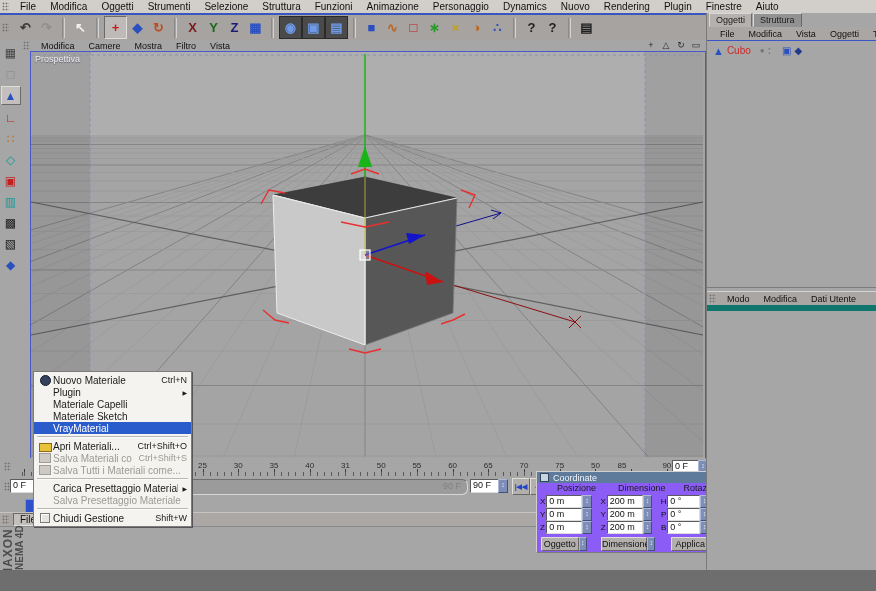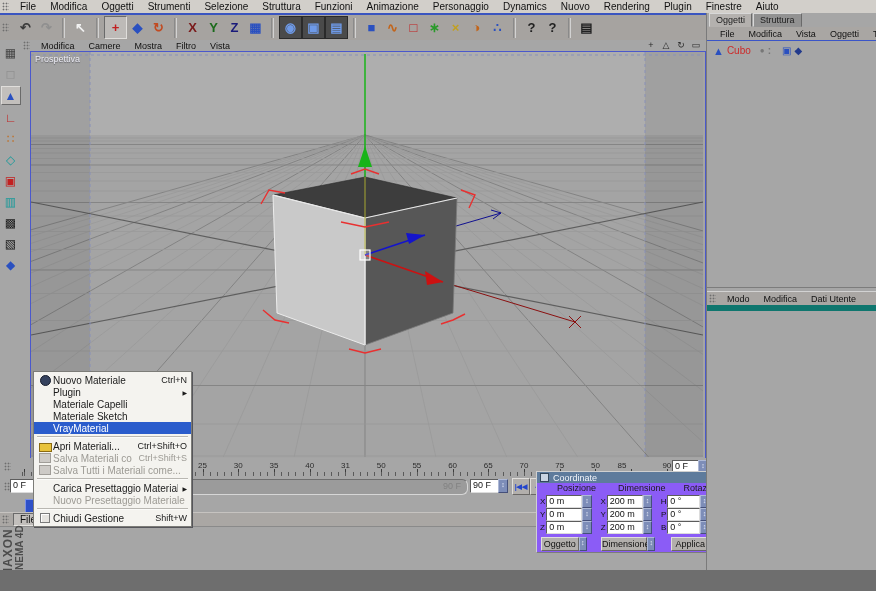--- a/index.html
+++ b/index.html
@@ -515,21 +515,21 @@
         <span class="cm-label">Salva Tutti i Materiali come...</span>
       </div>
       <div class="cm-sep"></div>
       <div class="cm-item">
         <span class="cm-gutter"></span>
         <span class="cm-label">Carica Presettaggio Materiale</span>
         <span class="cm-sub">▶</span>
       </div>
       <div class="cm-item dis">
         <span class="cm-gutter"></span>
-        <span class="cm-label">Nuovo Presettaggio Materiale</span>
+        <span class="cm-label">Salva Presettaggio Materiale</span>
       </div>
       <div class="cm-sep"></div>
       <div class="cm-item">
         <span class="cm-gutter">
           <span class="close-window-icon"></span>
         </span>
         <span class="cm-label">Chiudi Gestione</span>
         <span class="cm-short">Shift+W</span>
       </div>
     </div>

